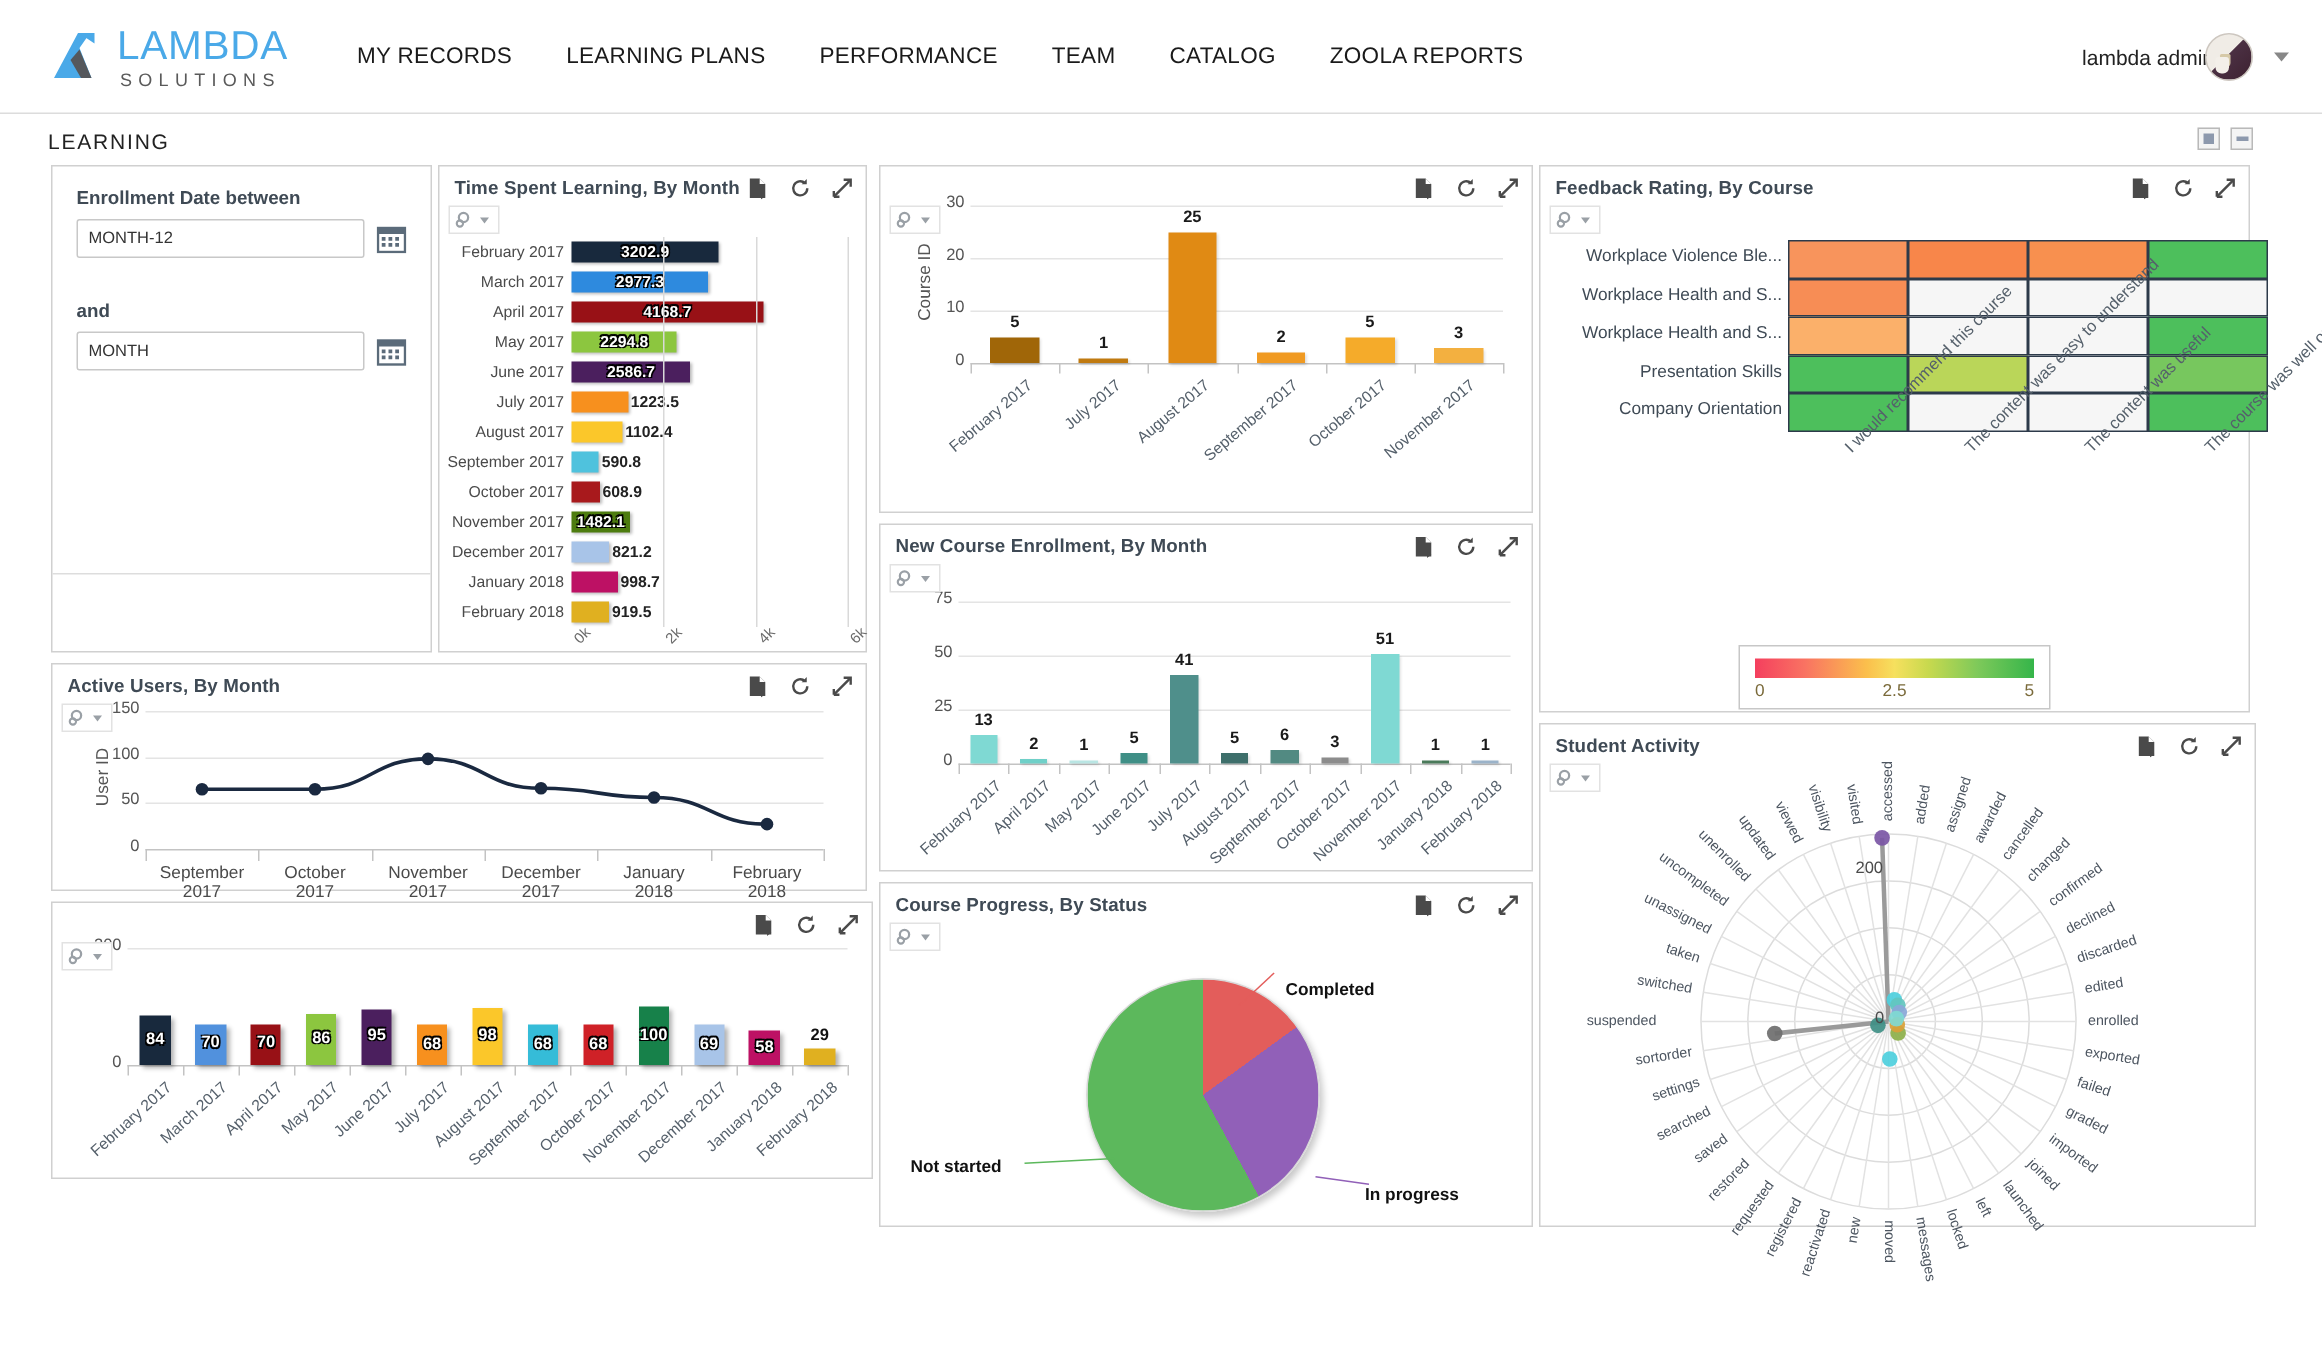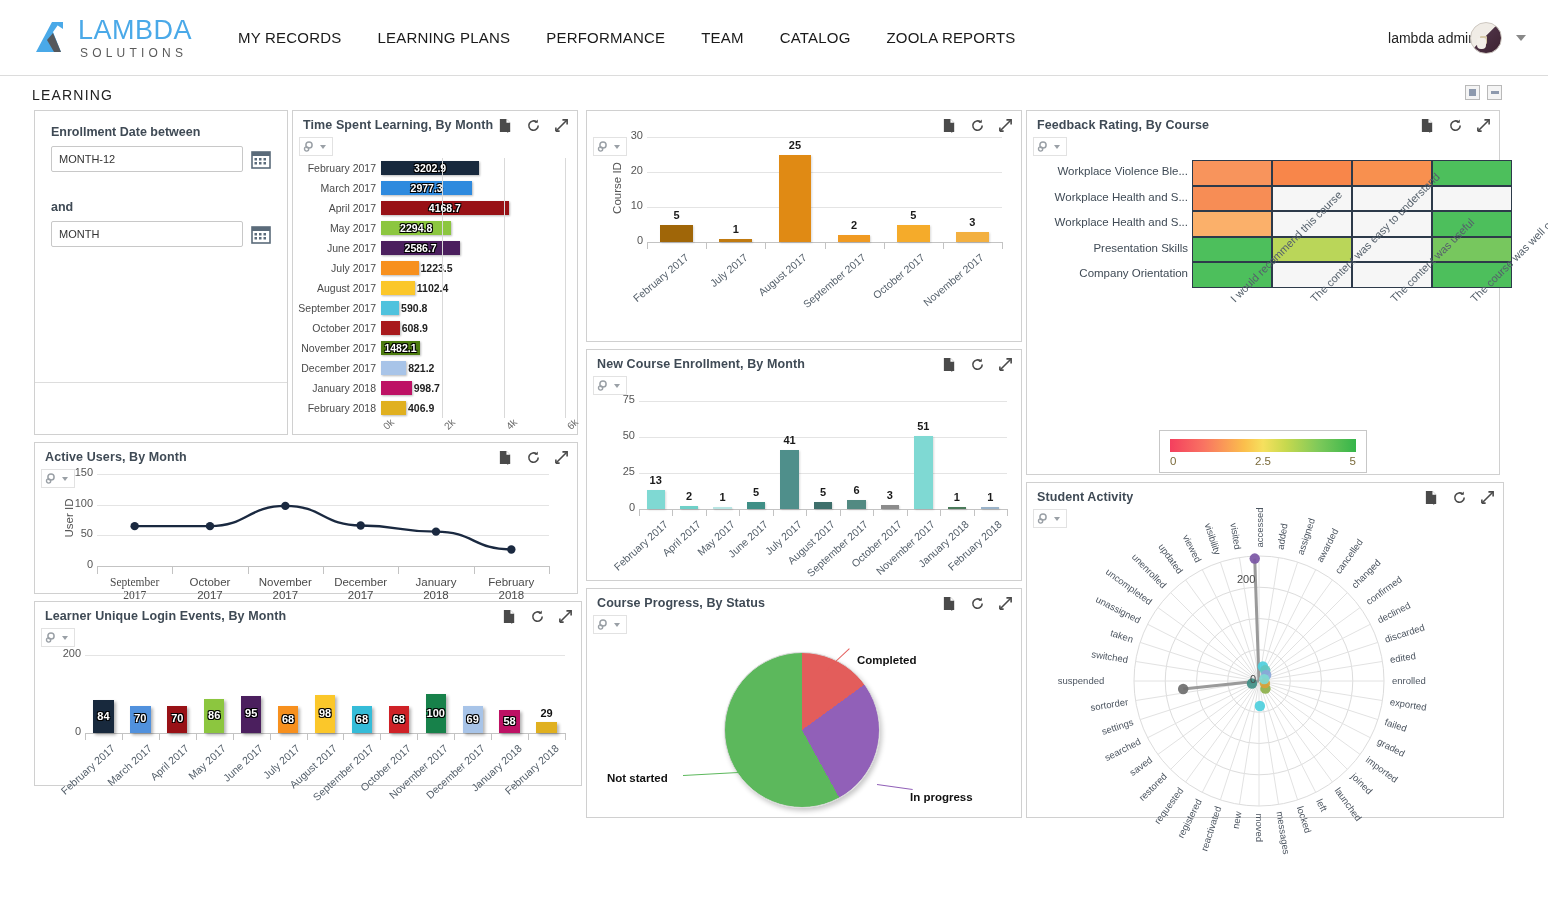--- a/index.html
+++ b/index.html
@@ -369,21 +369,21 @@
             <div class="ts-track">
               <div class="ts-bar small" style="width: 30.6268px; background: rgb(189, 17, 100);">
                 <span>998.7</span>
               </div>
             </div>
           </div>
           <div class="ts-row">
             <div class="ts-lbl">February 2018</div>
             <div class="ts-track">
               <div class="ts-bar small" style="width: 24.9903px; background: rgb(224, 176, 32);">
-                <span>406.9</span>
+                <span>919.5</span>
               </div>
             </div>
           </div>
         </div>
         <div class="ts-gridv" style="left: 149.333px; top: 24px; height: 260px;"></div>
         <div class="ts-gridv" style="left: 210.667px; top: 24px; height: 260px;"></div>
         <div class="ts-gridv" style="left: 272px; top: 24px; height: 260px;"></div>
         <div class="ts-axis" style="top: 284px;">
           <div class="ts-tick" style="left: 0px; top: 6px;">0k</div>
           <div class="ts-tick" style="left: 61.3333px; top: 6px;">2k</div>
@@ -679,37 +679,36 @@
         <svg width="544" height="150" style="position: absolute; left: 0px; top: 0px;">
           <path d="M99.66666666666666,60.13333333333333 C137.33333333333331,60.13333333333333 137.33333333333331,60.13333333333333 174.99999999999997,60.13333333333333 C212.66666666666663,60.13333333333333 212.66666666666663,39.89333333333333 250.33333333333331,39.89333333333333 C288,39.89333333333333 288,59.52 325.6666666666667,59.52 C363.33333333333337,59.52 363.33333333333337,65.65333333333334 401,65.65333333333334 C438.66666666666663,65.65333333333334 438.66666666666663,83.44 476.3333333333333,83.44" fill="none" stroke="#1a2940" stroke-width="2.4"></path>
           <circle cx="99.66666666666666" cy="60.13333333333333" r="4.2" fill="#1a2940"></circle>
           <circle cx="174.99999999999997" cy="60.13333333333333" r="4.2" fill="#1a2940"></circle>
           <circle cx="250.33333333333331" cy="39.89333333333333" r="4.2" fill="#1a2940"></circle>
           <circle cx="325.6666666666667" cy="59.52" r="4.2" fill="#1a2940"></circle>
           <circle cx="401" cy="65.65333333333334" r="4.2" fill="#1a2940"></circle>
           <circle cx="476.3333333333333" cy="83.44" r="4.2" fill="#1a2940"></circle>
         </svg>
         <div class="vb-tick" style="left: 62px; top: 100px; height: 8px;"></div>
-        <div class="lc-xlbl" style="left: 62px; width: 75.3333px; top: 110px; font-family: Liberation Serif, serif;">September<br>2017</div>
+        <div class="lc-xlbl" style="left: 62px; width: 75.3333px; top: 110px;">September<br>2017</div>
         <div class="vb-tick" style="left: 137.333px; top: 100px; height: 8px;"></div>
         <div class="lc-xlbl" style="left: 137.333px; width: 75.3333px; top: 110px;">October<br>2017</div>
         <div class="vb-tick" style="left: 212.667px; top: 100px; height: 8px;"></div>
         <div class="lc-xlbl" style="left: 212.667px; width: 75.3333px; top: 110px;">November<br>2017</div>
         <div class="vb-tick" style="left: 288px; top: 100px; height: 8px;"></div>
         <div class="lc-xlbl" style="left: 288px; width: 75.3333px; top: 110px;">December<br>2017</div>
         <div class="vb-tick" style="left: 363.333px; top: 100px; height: 8px;"></div>
         <div class="lc-xlbl" style="left: 363.333px; width: 75.3333px; top: 110px;">January<br>2018</div>
         <div class="vb-tick" style="left: 438.667px; top: 100px; height: 8px;"></div>
         <div class="lc-xlbl" style="left: 438.667px; width: 75.3333px; top: 110px;">February<br>2018</div>
         <div class="vb-tick" style="left: 514px; top: 100px; height: 8px;"></div>
       </div>
   </div>
 
   <div class="panel" id="logins-panel">
-    <div class="p-title">Learner Unique Login Events, By Month</div>
     <div class="p-icons">
       <svg class="ico" viewBox="0 0 16 16">
           <path d="M2 1h7l4 4v10H2z" fill="#4a4a4a"></path>
           <path d="M9 1v4h4" fill="#fff"></path>
           <path d="M10 11l3 2.5-3 2.5z" fill="#4a4a4a"></path>
         </svg>
       <svg class="ico" viewBox="0 0 16 16">
           <path d="M13 8a5 5 0 1 1-1.6-3.6" fill="none" stroke="#4a4a4a" stroke-width="1.7"></path>
           <path d="M12.6 1.5v3.6H9z" fill="#4a4a4a"></path>
         </svg>

